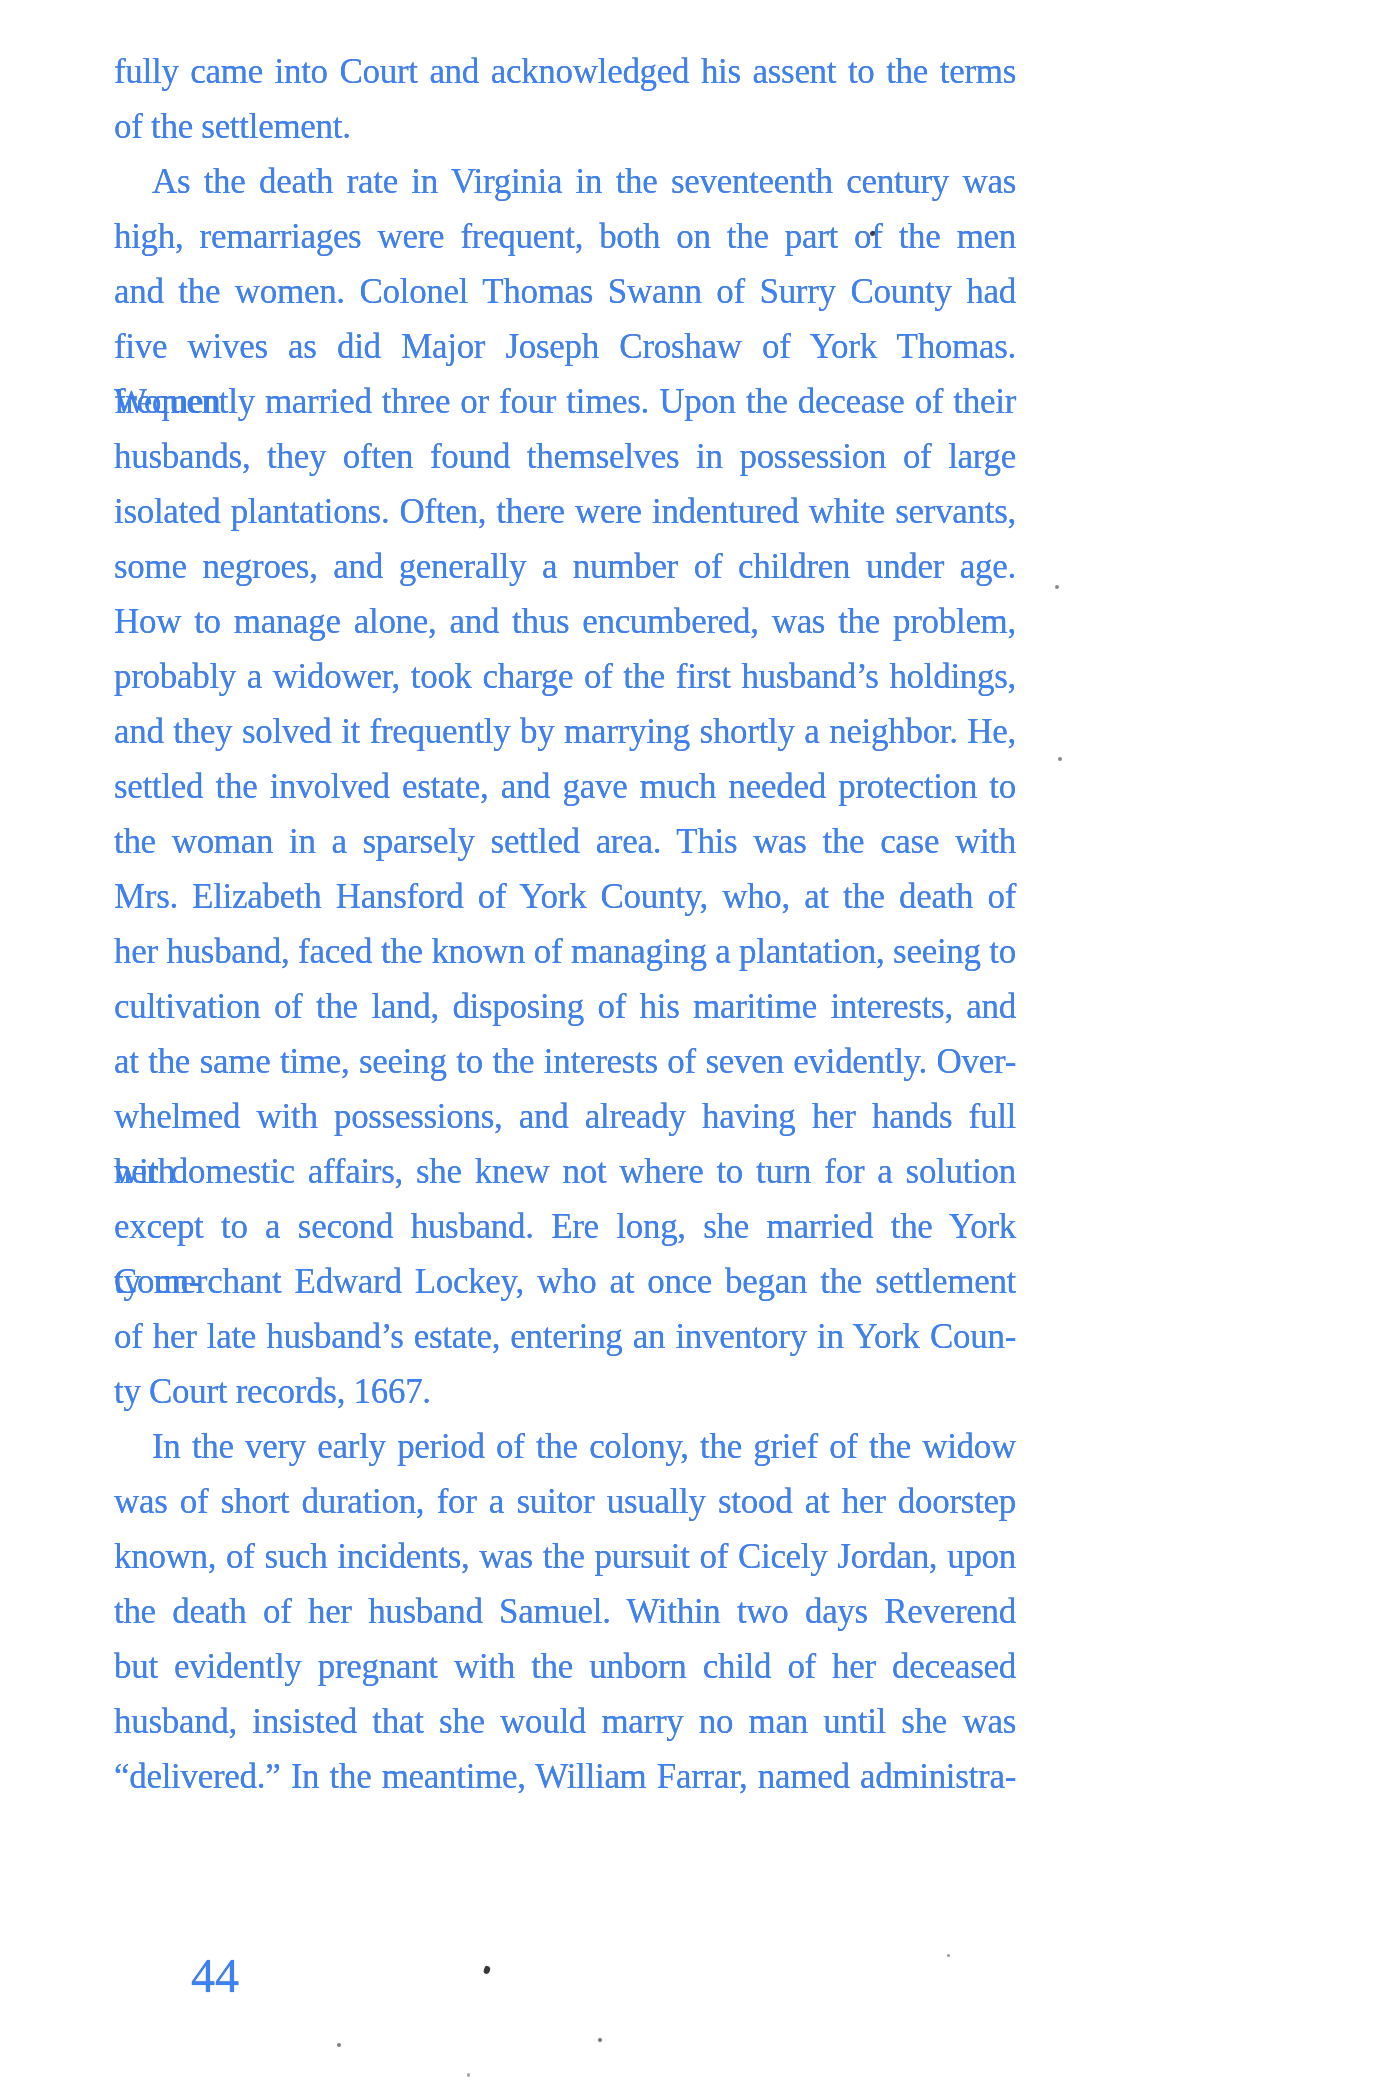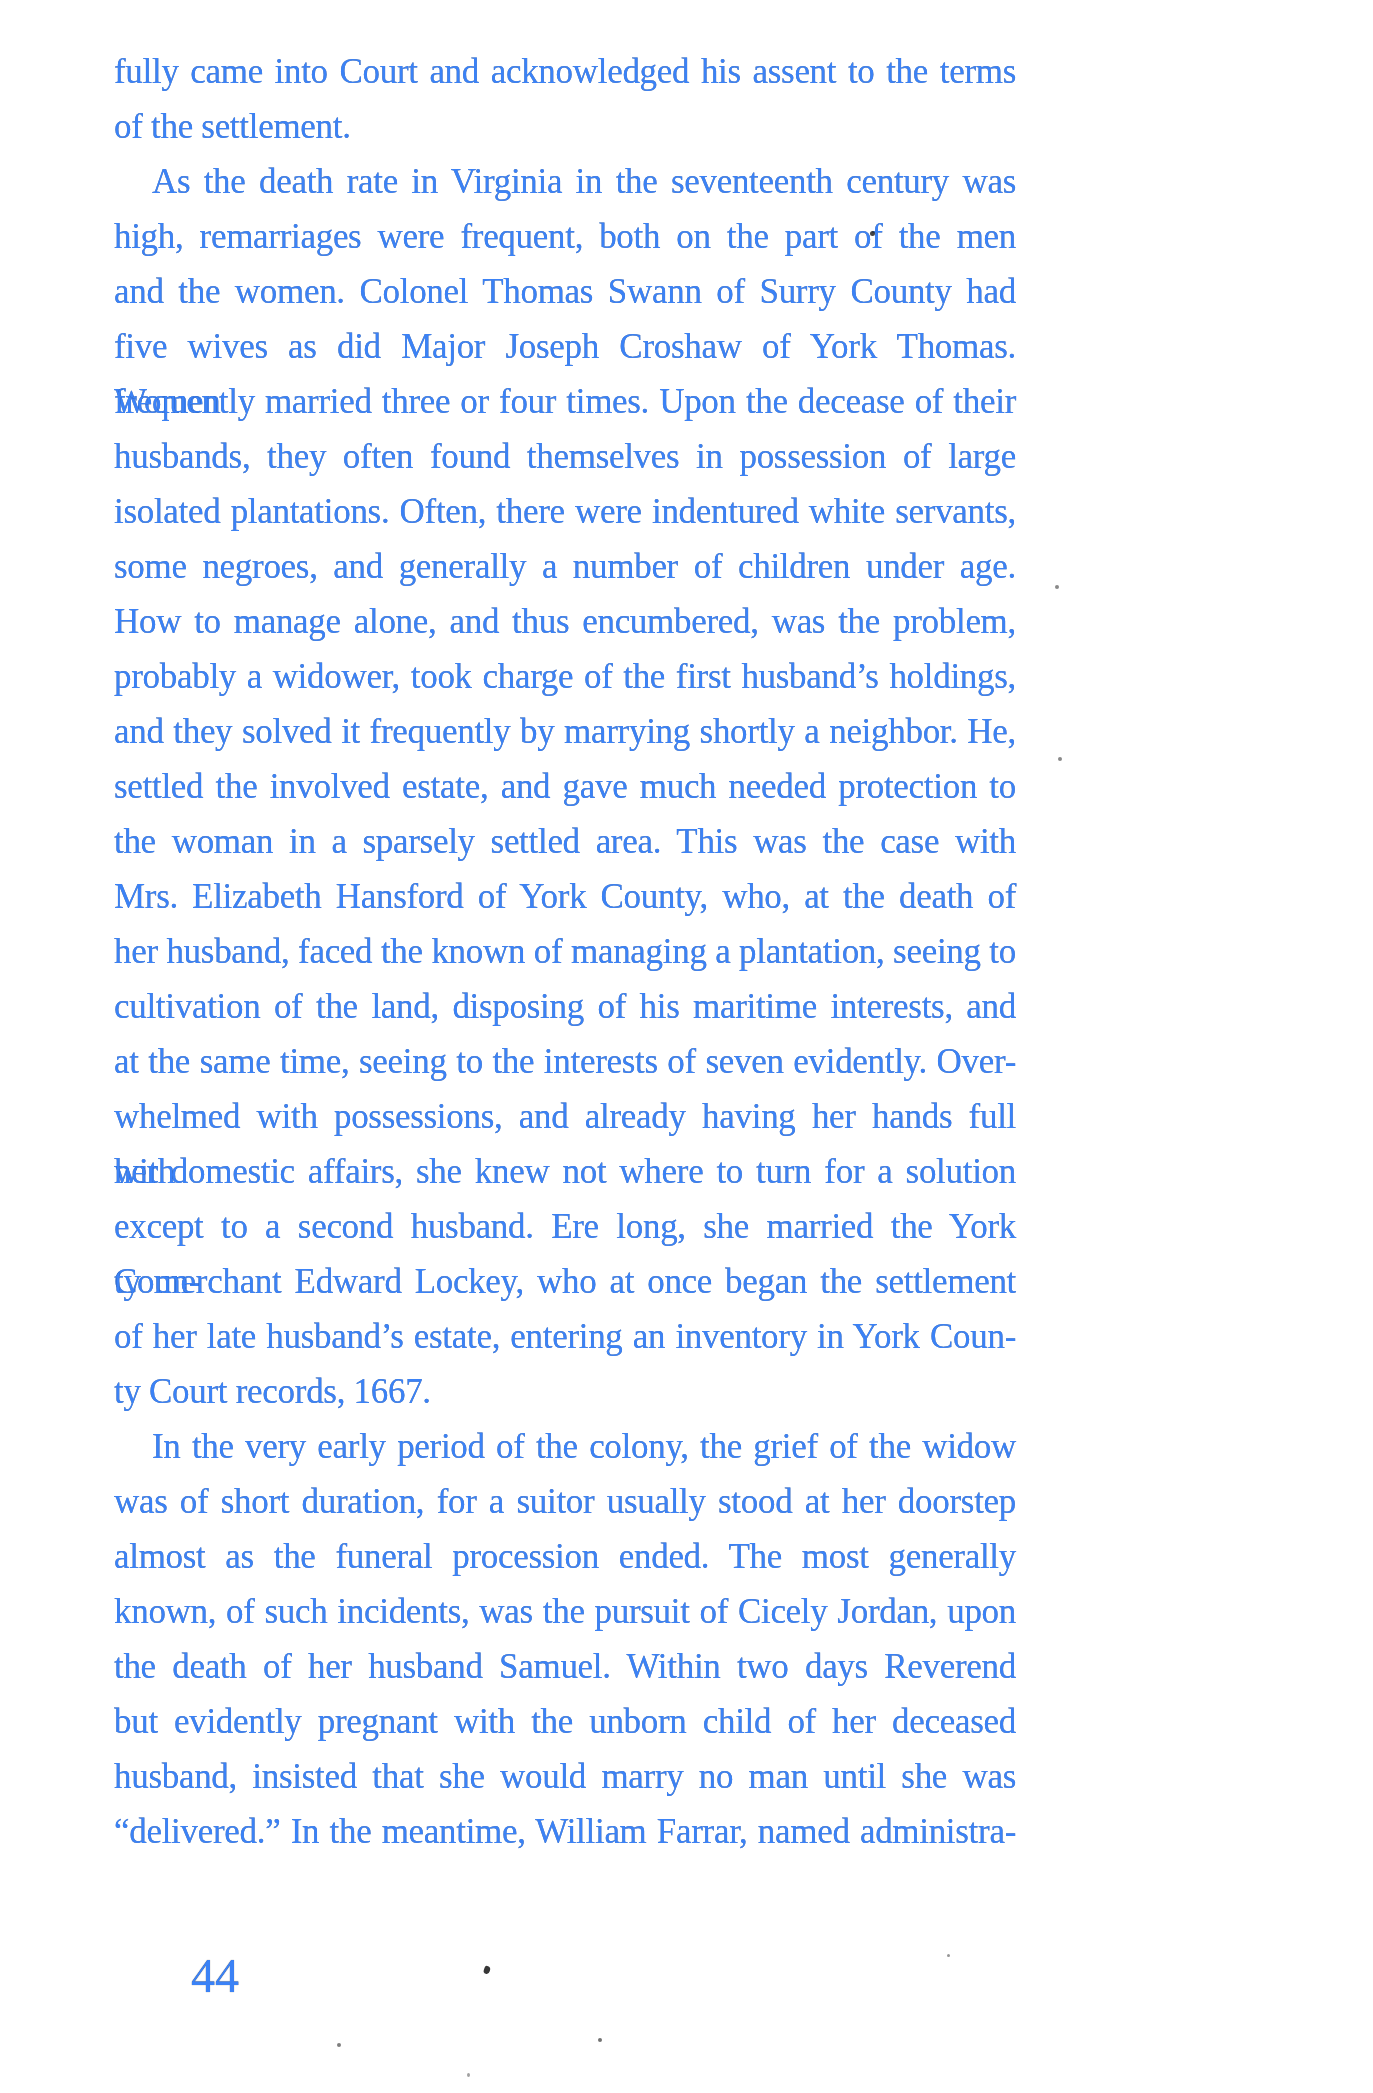--- a/index.html
+++ b/index.html
@@ -73,21 +73,20 @@
       <div class="line">cultivation of the land, disposing of his maritime interests, and</div>
       <div class="line">at the same time, seeing to the interests of seven evidently. Over-</div>
       <div class="line">whelmed with possessions, and already having her hands full with</div>
       <div class="line">her domestic affairs, she knew not where to turn for a solution</div>
       <div class="line">except to a second husband. Ere long, she married the York Coun-</div>
       <div class="line">ty merchant Edward Lockey, who at once began the settlement</div>
       <div class="line">of her late husband’s estate, entering an inventory in York Coun-</div>
       <div class="line noj">ty Court records, 1667.</div>
       <div class="line ind">In the very early period of the colony, the grief of the widow</div>
       <div class="line">was of short duration, for a suitor usually stood at her doorstep</div>
-      <div class="line">almost as the funeral procession ended. The most generally</div>
       <div class="line">known, of such incidents, was the pursuit of Cicely Jordan, upon</div>
       <div class="line">the death of her husband Samuel. Within two days Reverend</div>
       <div class="line">but evidently pregnant with the unborn child of her deceased</div>
       <div class="line">husband, insisted that she would marry no man until she was</div>
       <div class="line">“delivered.” In the meantime, William Farrar, named administra-</div>
     </div>
   <div class="page-number">44</div>
 
   <div class="speck" style="left:822px; top:231px; width:5px; height:5px; opacity:.8;"></div>
   <div class="speck" style="left:1007px; top:585px; width:4px; height:4px; opacity:.5;"></div>

